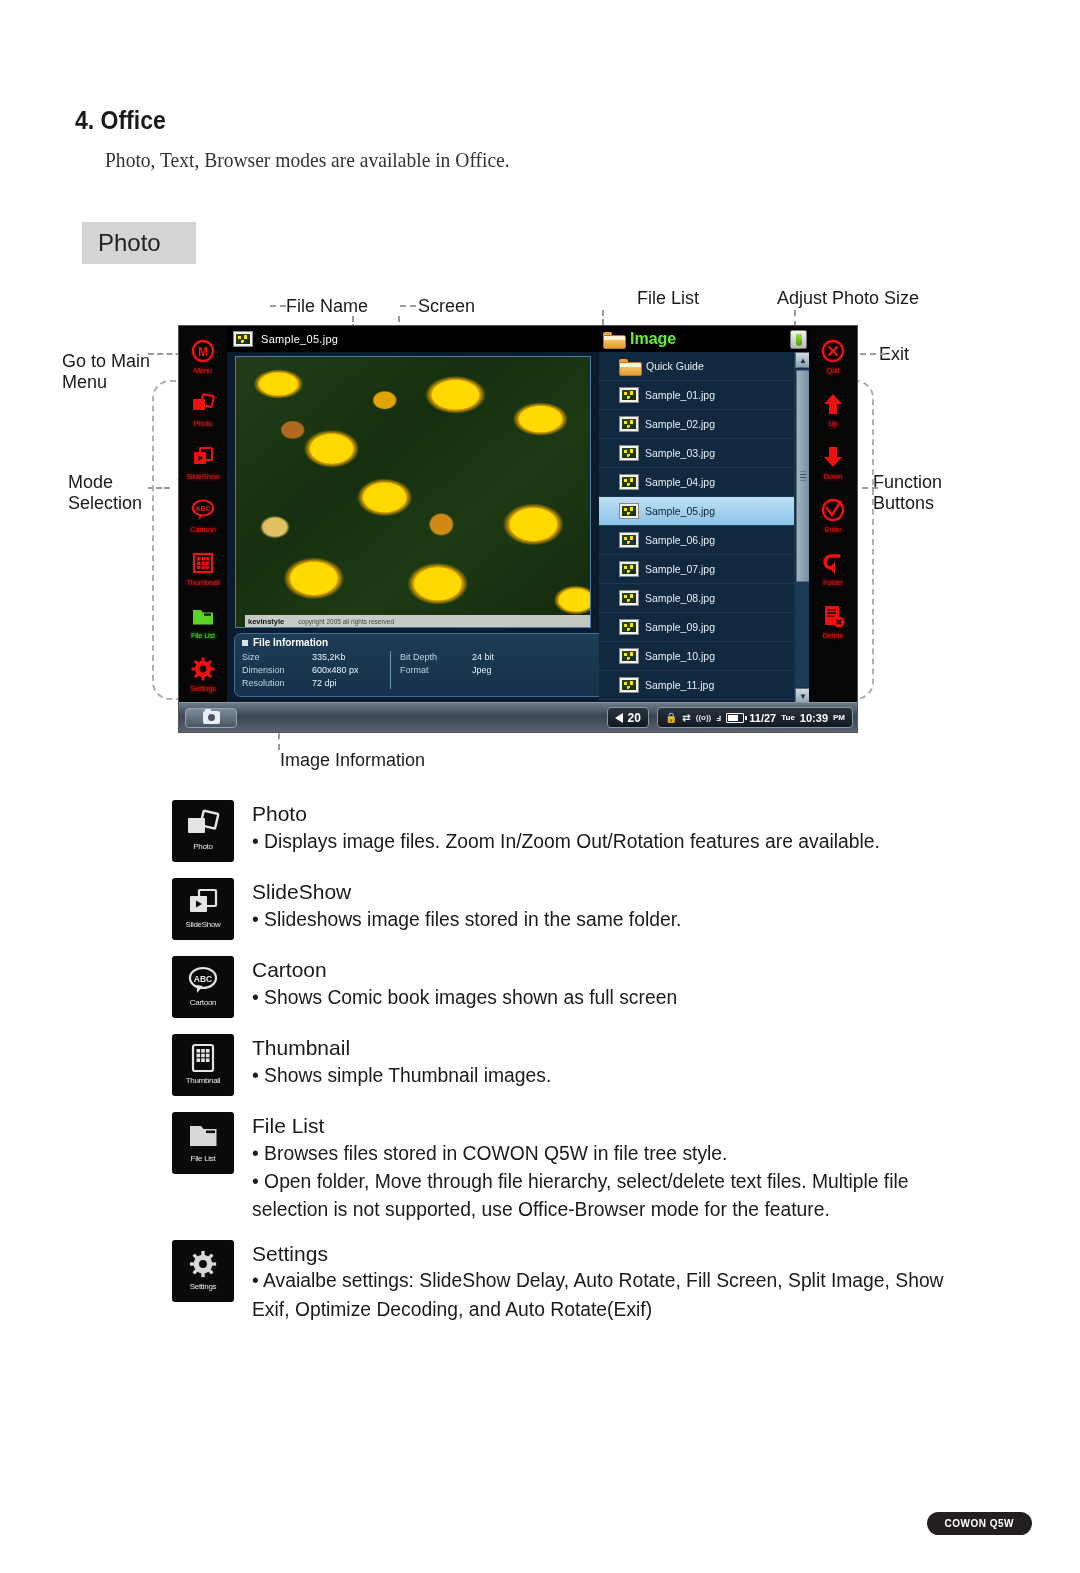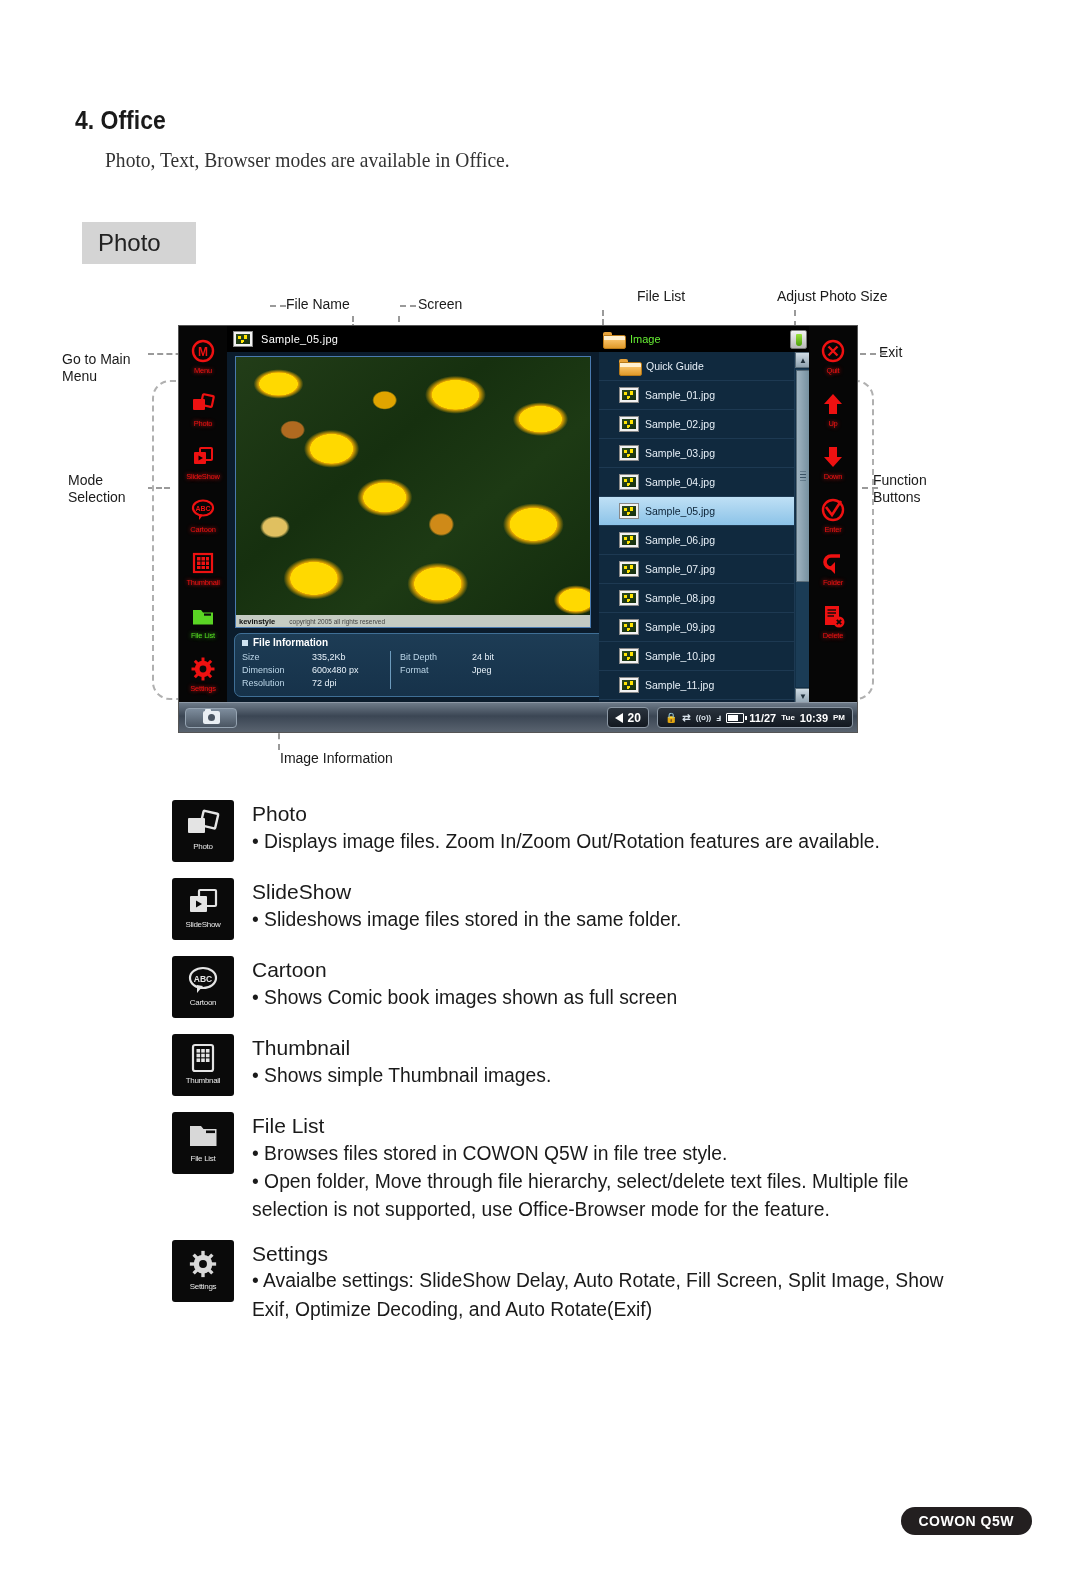--- a/index.html
+++ b/index.html
@@ -49,21 +49,21 @@
 
   
   .photo-tag {
     position: absolute; left: 82px; top: 222px;
     width: 114px; height: 42px; background: #d4d4d4;
     display: flex; align-items: center; padding-left: 16px;
     font-size: 24px; color: #222;
   }
 
   
-  .callout { position: absolute; font-size: 14px; color: #1a1a1a; line-height: 1.18; white-space: pre-line; }
+  .callout { position: absolute; font-size: 18px; color: #1a1a1a; line-height: 1.18; white-space: pre-line; }
   .c-goto   { left: 62px;  top: 351px; }
   .c-mode   { left: 68px;  top: 472px; }
   .c-fname  { left: 286px; top: 296px; }
   .c-screen { left: 418px; top: 296px; }
   .c-flist  { left: 637px; top: 288px; }
   .c-adjust { left: 777px; top: 288px; }
   .c-exit   { left: 879px; top: 344px; }
   .c-func   { left: 873px; top: 472px; }
   .c-imginfo{ left: 280px; top: 750px; }
 
@@ -152,21 +152,21 @@
       radial-gradient(ellipse 11% 10% at 57% 84%, #ffd900 0 60%, #e9a900 61%, transparent 78%),
       radial-gradient(ellipse 8% 7% at 96% 90%, #ffd900 0 60%, #e9a900 61%, transparent 78%),
       radial-gradient(ellipse 5% 5% at 42% 16%, #e0a400 0 60%, transparent 70%),
       radial-gradient(ellipse 5% 5% at 16% 27%, #b06a20 0 60%, transparent 70%),
       radial-gradient(ellipse 5% 6% at 58% 62%, #cf8a18 0 60%, transparent 72%),
       radial-gradient(ellipse 6% 6% at 11% 63%, #e0c060 0 55%, transparent 70%),
       linear-gradient(140deg, #223d18 0%, #16300f 38%, #1d3a14 63%, #122a0d 100%);
     overflow: hidden;
   }
   .dev-watermark {
-    position: absolute; left: 0; bottom: 0; width: 100%; height: 12px;
+    position: absolute; left: 9px; bottom: 0; width: 100%; height: 12px;
     background: rgba(255,255,255,0.75);
     font-size: 7px; color: #111; display: flex; align-items: center;
     padding-left: 3px; gap: 14px; overflow: hidden;
   }
   .dev-watermark b { font-size: 7.5px; }
   .dev-watermark span { color: #444; font-size: 6.5px; }
 
   .fileinfo {
     position: absolute; left: 7px; top: 307px; width: 388px; height: 64px;
     background: linear-gradient(180deg, #1d3c55, #16324a);
@@ -200,21 +200,21 @@
   }
   .folder-ico::before {
     content: ""; position: absolute; left: 0; top: 1px; width: 9px; height: 4px;
     background: #e8a33a; border-radius: 2px 2px 0 0;
   }
   .folder-ico::after {
     content: ""; position: absolute; left: 0; top: 4px; width: 21px; height: 12px;
     background: linear-gradient(180deg, #fff0d0 0 35%, #f6bf63 36%, #e09a2a 100%);
     border: 1px solid #b97a18; border-radius: 1px 2px 2px 2px;
   }
-  .dl-title { color: #66ee33; font-size: 11px; font-weight: normal; }
+  .dl-title { color: #66ee33; font-size: 16px; font-weight: bold; }
   .dl-adjust {
     margin-left: auto; width: 17px; height: 19px; flex: none;
     background: linear-gradient(180deg, #f2f2f2, #b9b9b9);
     border: 1px solid #777; border-radius: 2px;
     position: relative;
   }
   .dl-adjust::after {
     content: ""; position: absolute; left: 5px; top: 3px;
     width: 6px; height: 12px; background: linear-gradient(180deg,#9ae23a,#4e9e0e);
     border-radius: 1px 1px 3px 3px;
@@ -301,21 +301,21 @@
   .lg-ico .cap { font-size: 8px; color: #e8e8e8; margin-top: 3px; letter-spacing: -0.3px; }
   .lg-body { padding-top: 1px; }
   .lg-title { font-size: 21px; color: #1a1a1a; line-height: 1.22; }
   .lg-bullet { font-size: 20px; color: #1a1a1a; line-height: 1.42;
                transform: scaleX(0.965); transform-origin: left top; }
 
   
   .footer-pill {
     position: absolute; right: 48px; bottom: 38px;
     background: #231f20; color: #fff; border-radius: 14px;
-    padding: 6px 18px; font-size: 14px; font-weight: bold; letter-spacing: 0.5px;
+    padding: 6px 18px; font-size: 10px; font-weight: bold; letter-spacing: 0.5px;
   }
 </style>
 </head>
 <body>
 
 <div class="page">
 
 
   <div class="sec-title">4. Office</div>
   <div class="sec-sub">Photo, Text, Browser modes are available in Office.</div>

